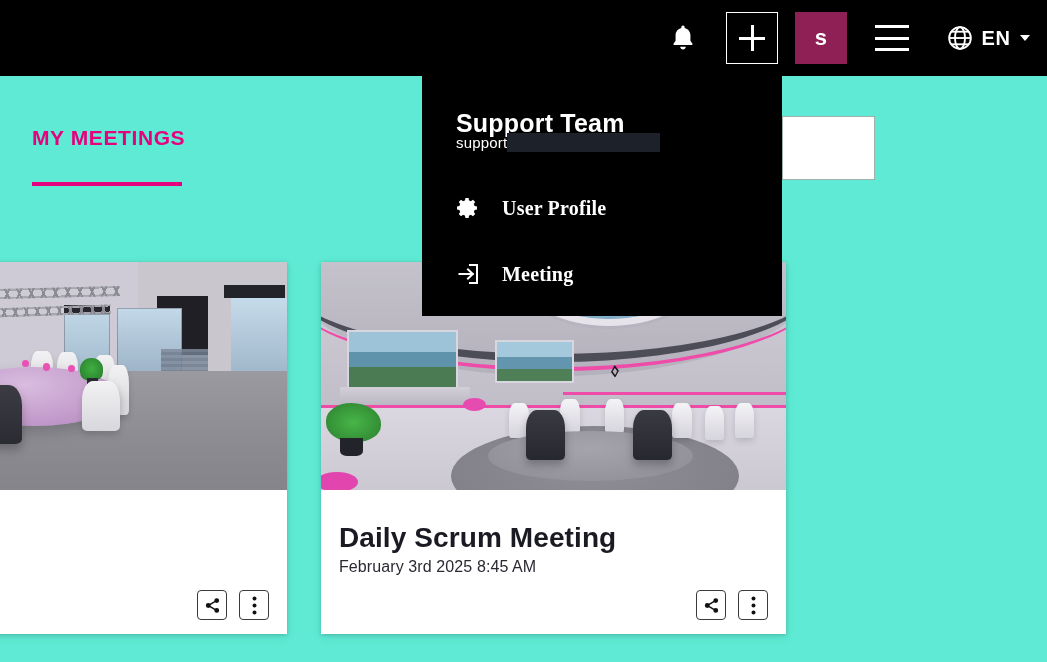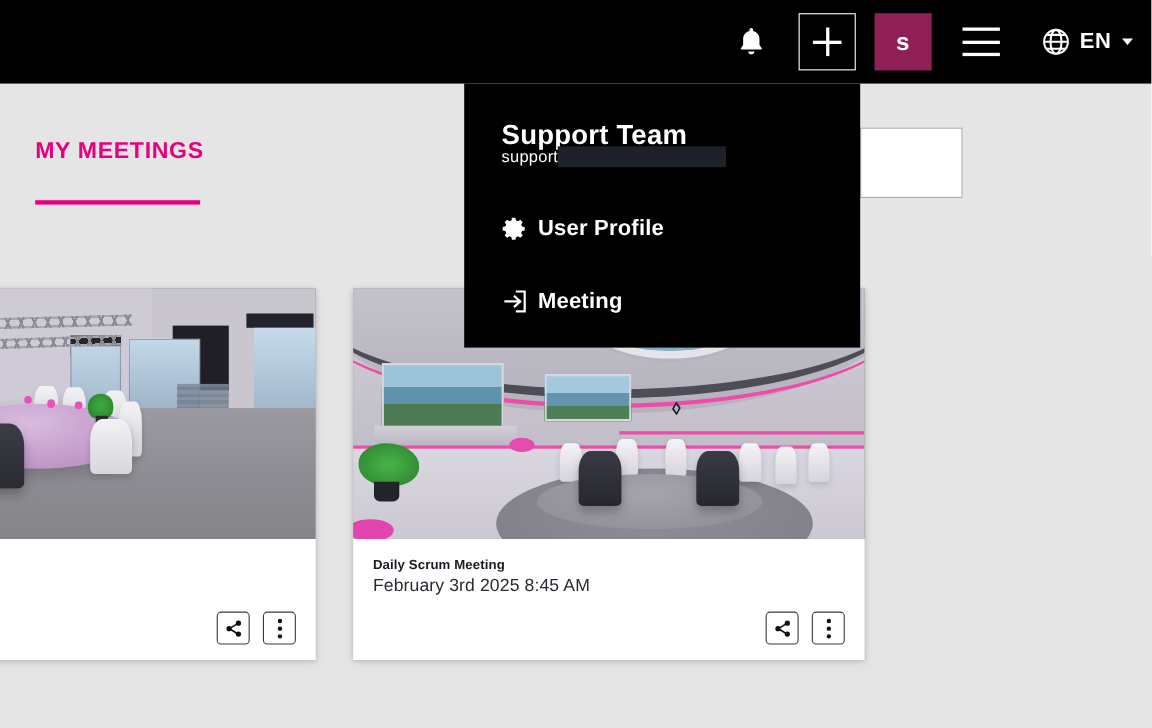--- a/index.html
+++ b/index.html
@@ -63,21 +63,21 @@
   .lang-text { color:#ffffff; font-size: 20px; font-weight: 700; letter-spacing: .5px; }
   .caret {
     width: 0; height: 0;
     border-left: 5px solid transparent;
     border-right: 5px solid transparent;
     border-top: 6px solid #ffffff;
     margin-left: 2px;
   }
 
   
-  .content { position:absolute; left:0; top:76px; width:1047px; height:586px; background:#e5e5e5; }
+  .content { position:absolute; left:0; top:76px; width:1047px; height:586px; background:#5eead4; }
 
   .tabs { position:absolute; left: 32px; top: 50px; }
   .tab {
     font-size: 21px; font-weight: 700; letter-spacing: 0.6px;
     color: #E6007E; text-transform: uppercase;
     padding-bottom: 4px; cursor:pointer;
   }
   .tab-underline {
     margin-top: 28px; width: 150px; height: 4px; background:#E6007E;
   }
@@ -104,22 +104,22 @@
     background: #ffffff;
     box-shadow: 0 1px 4px rgba(0,0,0,0.16), 0 3px 10px rgba(0,0,0,0.08);
   }
   .card-thumb {
     width: 465px; height: 228px;
     overflow: hidden; position: relative;
     background: #8a8a92;
   }
   .card-body { padding: 16px 18px 14px 18px; }
   .card-title {
-    font-size: 12px; font-weight: 700; color: #1a1a22;
-    letter-spacing: 0.1px; margin-bottom: 4px;
+    font-size: 28px; font-weight: 700; color: #1a1a22;
+    letter-spacing: 0.1px; margin-bottom: 4px; margin-top: 16px;
   }
   .card-date { font-size: 16px; color: #2a2a33; letter-spacing: 0.1px; }
   .card-actions {
     display: flex; justify-content: flex-end; gap: 12px; margin-top: 14px;
   }
   .icon-btn {
     width: 30px; height: 30px;
     border: 1px solid #3a3a3a; border-radius: 4px;
     background: #fff; cursor: pointer;
     display: flex; align-items: center; justify-content: center;
@@ -324,22 +324,23 @@
     position:absolute; left:34px; top:33px;
     color:#ffffff; font-size:25px; font-weight:700; letter-spacing:0.2px;
   }
   .dd-email-row {
     position:absolute; left:34px; top:56px;
     display:flex; align-items:center; height:20px;text-align:center;
   }
   .dd-email { color:#ffffff; font-size:15px; letter-spacing:0.2px; }
   .dd-redact { width:153px; height:19px; background:#1D2129; }
   .dd-item {
-    position:absolute; left:34px; display:flex; align-items:center; gap:9px;
+    position:absolute; left:34px; display:flex; align-items:center; gap:22px;
     cursor:pointer;
+    font-family:Liberation Serif, serif;
   }
   .dd-item .dd-label { color:#ffffff; font-size:20px; font-weight:700; letter-spacing:0.2px; }
   .dd-item-profile { top: 120px; }
   .dd-item-logout  { top: 186px; }
   .dd-ico { width:24px; height:24px; display:flex; align-items:center; justify-content:center; }
   .dd-ico svg { display:block; }
 </style>
 </head>
 <body>
 

